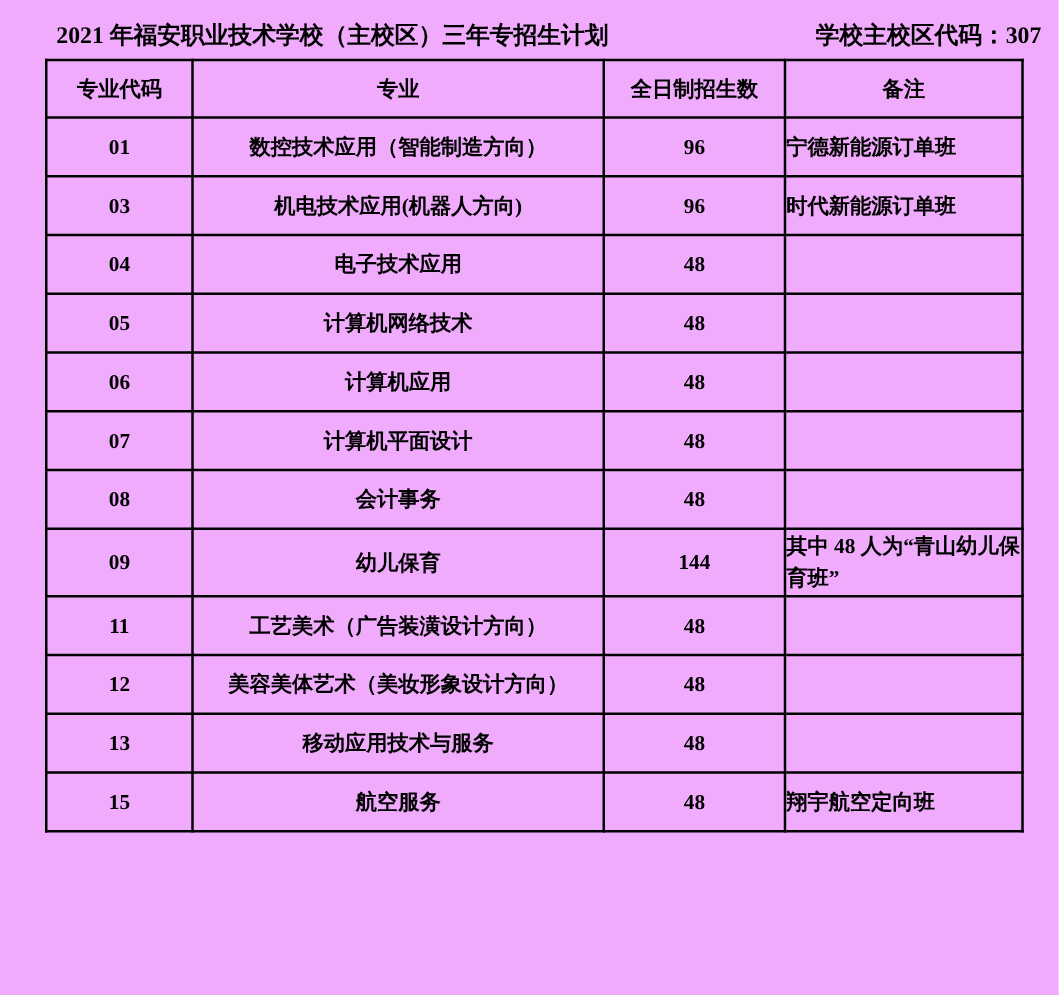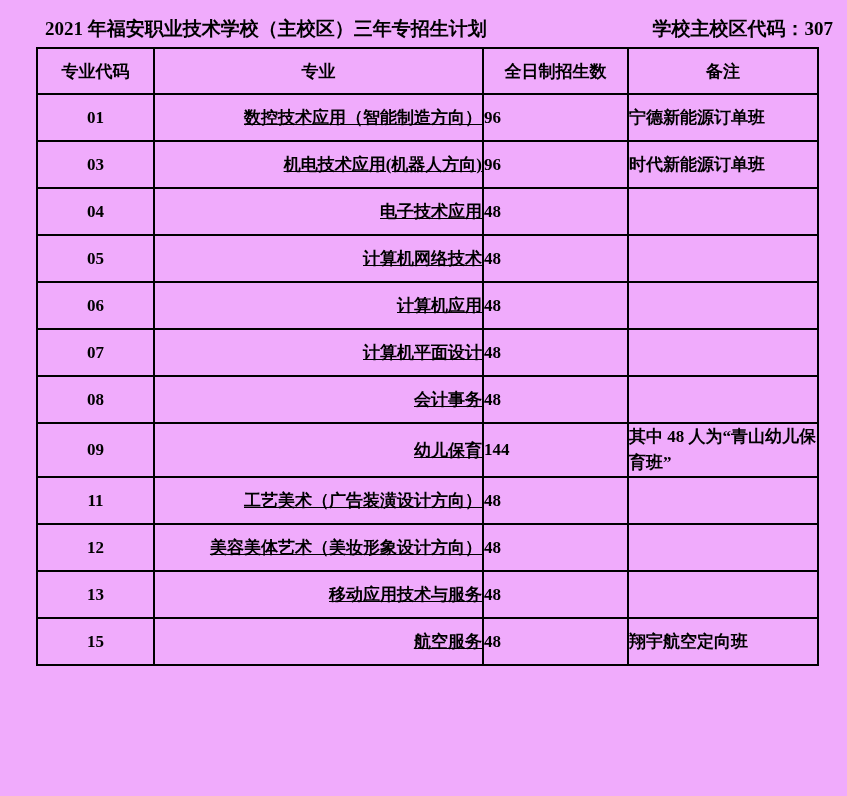--- a/index.html
+++ b/index.html
@@ -42,22 +42,22 @@
     font-size: 17px;
     font-weight: bold;
     vertical-align: middle;
     padding: 0;
     overflow: hidden;
   }
   thead tr { height: 46px; }
   tbody tr { height: 47px; }
   th { text-align: center; }
   td.col-code   { text-align: center; }
-  td.col-major  { text-align: right; padding-left: 12px; text-decoration: underline; }
-  td.col-count  { text-align: left; }
+  td.col-major  { text-align: center; padding-left: 12px; }
+  td.col-count  { text-align: center; }
   td.col-remark {
     padding: 3px 14px;
     line-height: 26px;
     font-family: Liberation Serif, serif;
   }
 </style>
 </head>
 <body>
 
 <div class="page">

